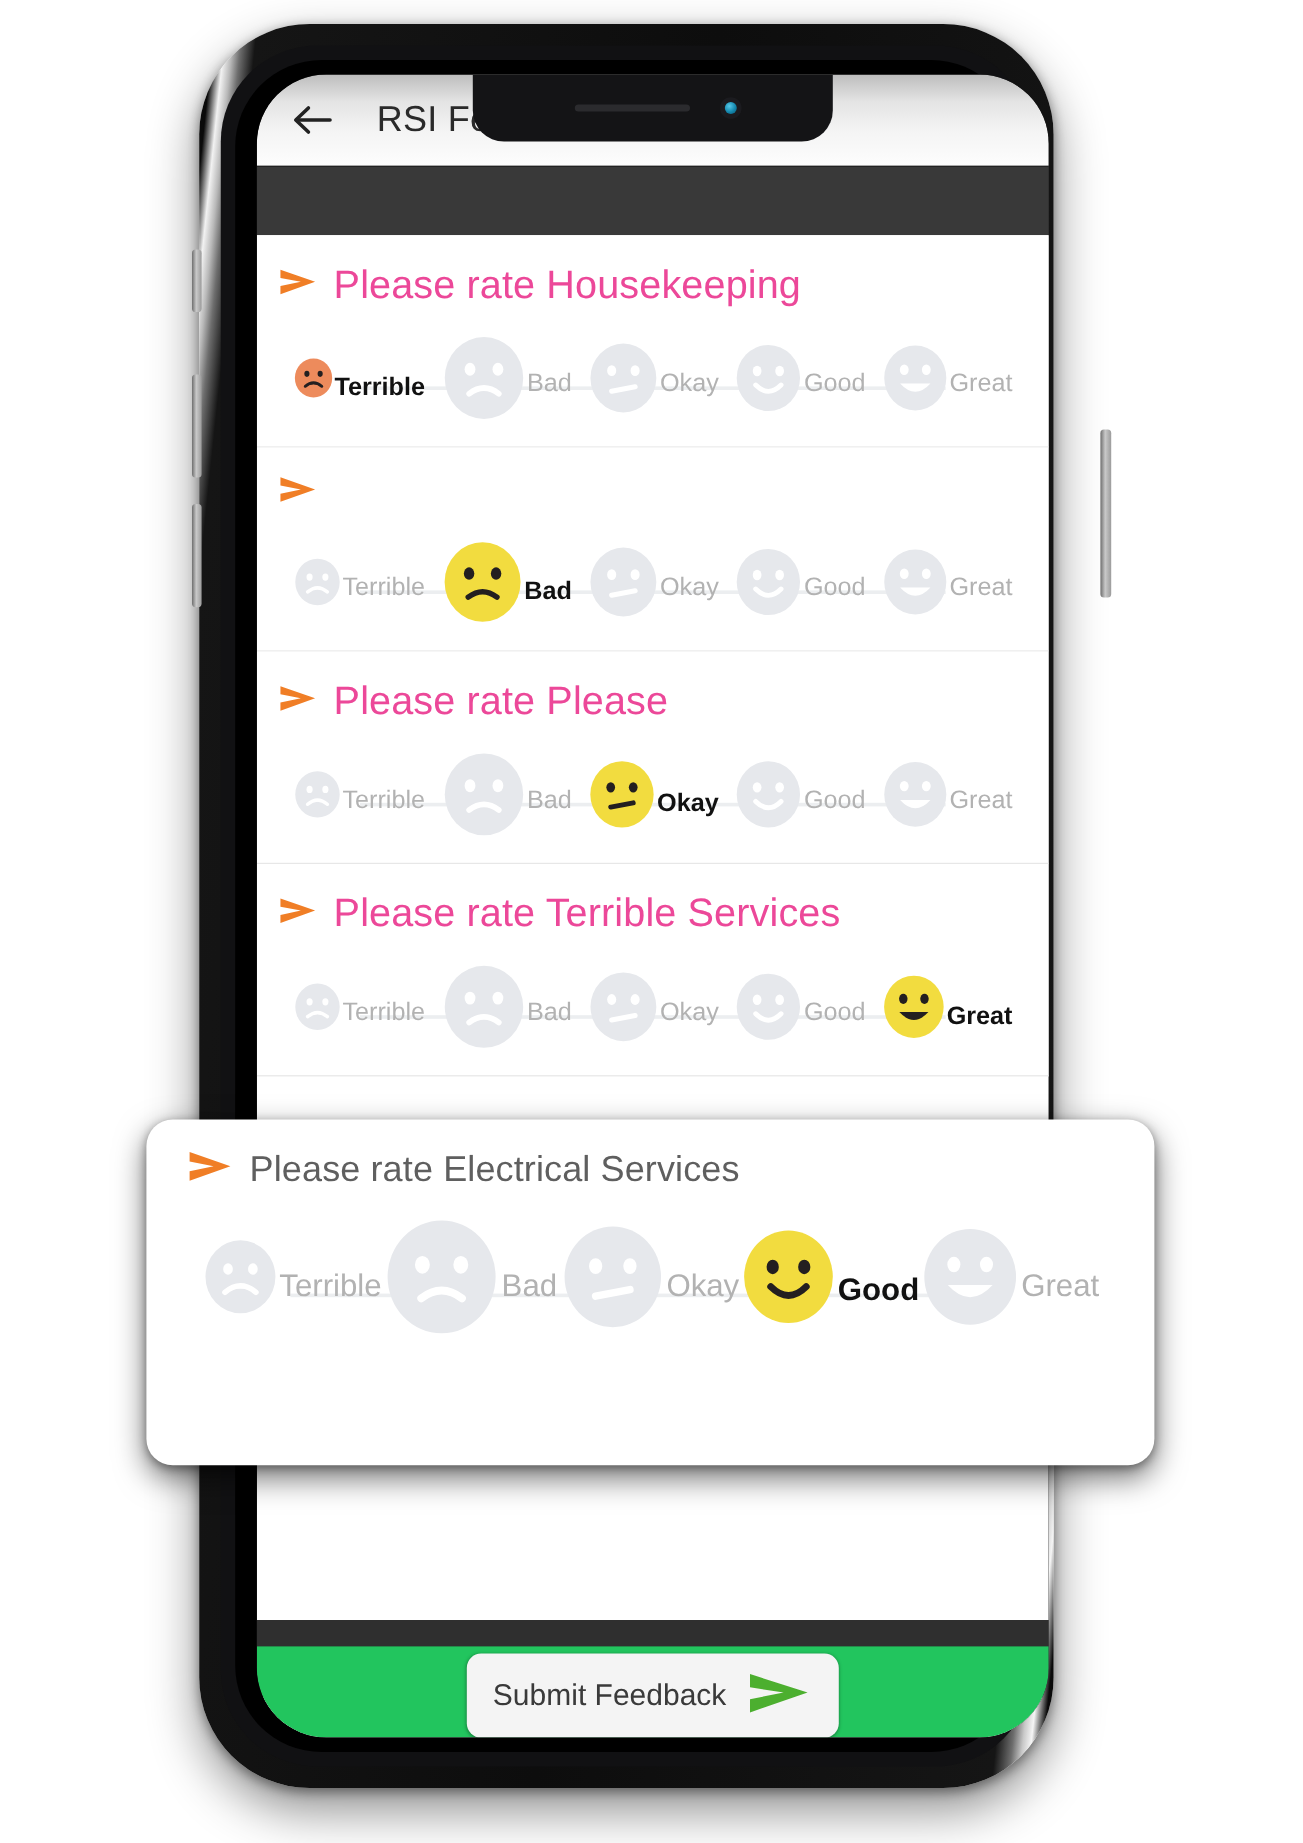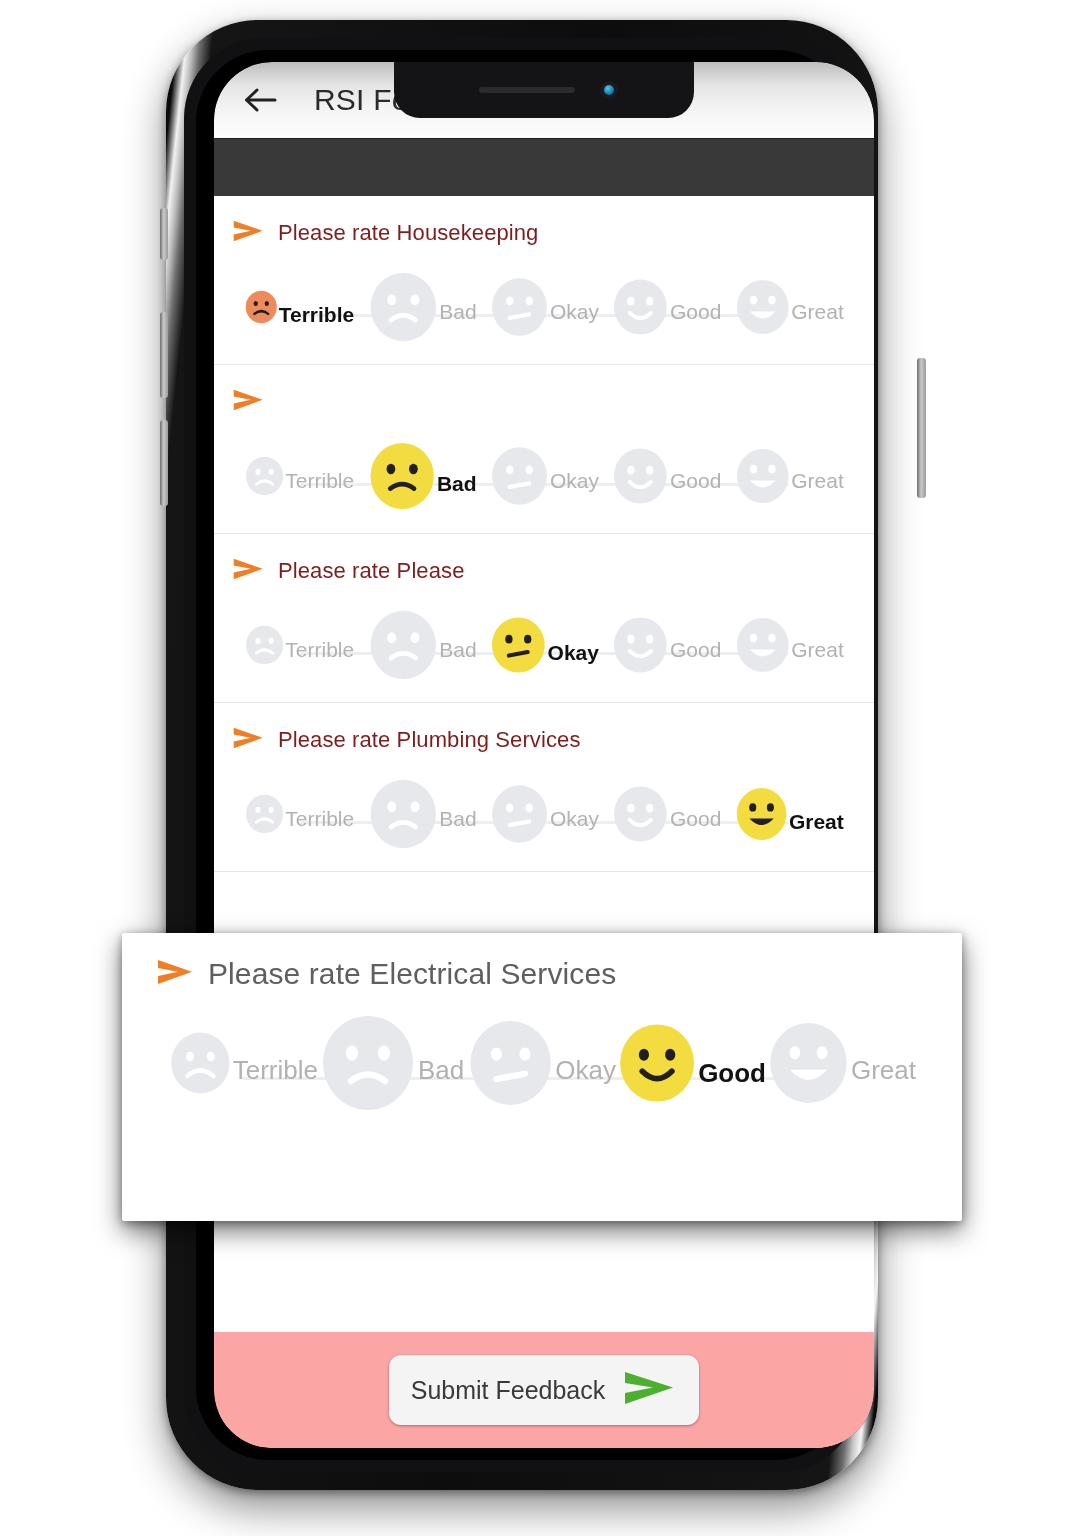--- a/index.html
+++ b/index.html
@@ -109,21 +109,21 @@
   .scrollarea { position: absolute; left:0; right:0; top: 134px; bottom: 98px; background: #fff; }
 
   .section {
     background: #fff;
     padding: 22px 0 14px 0;
     border-bottom: 1px solid #e7e7e7;
   }
 
   .sec-head { display: flex; align-items: center; padding-left: 18px; }
   .sec-head .label {
-    font-size: 22px; color: #7f1d1d; font-weight: 400;
+    font-size: 33px; color: #ec4899; font-weight: 400;
     margin-left: 12px; letter-spacing: .1px;
   }
 
   .faces {
     position: relative;
     display: flex; justify-content: space-around; align-items: flex-start;
     padding: 16px 24px 0 24px;
   }
   
   .faces .rail {
@@ -141,22 +141,22 @@
   .face { width: 86px; height: 86px; display: block; }
   .face.sel { width: 94px; height: 94px; margin: -4px 0; }
   .face-label {
     margin-top: 10px;
     font-size: 21px; color: #b2b2b2; font-weight: 400;
   }
   .face-item.selected .face-label { color: #111; font-weight: 700; margin-top: 16px; }
 
   
   .bottombar {
-    position: absolute; left:0; right:0; bottom: 0; height: 116px;
-    background: #fca5a5; display: flex; align-items: center; justify-content: center;
+    position: absolute; left:0; right:0; bottom: 0; height: 76px;
+    background: #22c55e; display: flex; align-items: flex-end; justify-content: center;
     z-index: 6;
   }
   .submit-btn {
     background: #f4f4f4; border-radius: 12px;
     height: 70px; padding: 0 22px;
     display: flex; align-items: center; gap: 18px;
     box-shadow: 0 1px 3px rgba(0,0,0,.35);
   }
   .submit-btn .txt { font-size: 25px; color: #3a3a3a; }
 
@@ -164,21 +164,21 @@
   .screen-foot {
     position: absolute; left:0; right:0; bottom:0; height: 34px; background:#f3f3f3; z-index: 3;
   }
 
   
   .popup {
     position: absolute;
     left: 122px; top: 933px;
     width: 840px; height: 288px;
     background: #fff;
-    border-radius: 2px;
+    border-radius: 22px;
     box-shadow: 0 10px 26px rgba(0,0,0,.55), 0 2px 8px rgba(0,0,0,.35);
     z-index: 60;
     padding: 24px 0 0 0;
   }
   .popup .sec-head { padding-left: 34px; }
   .popup .sec-head .label { font-size: 30px; color: #5f5f5f; }
   .popup .faces { padding: 22px 46px 0 46px; }
   .popup .faces .rail { left: 120px; right: 120px; top: 86px; }
   .popup .face-item { width: 150px; }
   .popup .face { width: 100px; height: 100px; }
@@ -399,21 +399,21 @@
                 </div>
               </div>
             </div>
             <div class="section">
     <div class="sec-head">
       <span>
         <svg width="34" height="26" viewBox="0 0 40 30">
           <path d="M2 3 L36 14.8 L2 27 L2 19 L22 14.8 L2 11 Z" fill="#F07E26"></path>
         </svg>
       </span>
-      <span class="label">Please rate Plumbing Services</span>
+      <span class="label">Please rate Terrible Services</span>
     </div>
     <div class="faces">
       <div class="rail"></div>
     <div class="face-item">
                   <svg class="face" viewBox="0 0 100 100">
       <ellipse cx="50" cy="50" rx="45" ry="47" fill="#E6E8EC"></ellipse>
       <ellipse cx="34" cy="40" rx="6.2" ry="7.4" fill="#ffffff"></ellipse>
               <ellipse cx="66" cy="40" rx="6.2" ry="7.4" fill="#ffffff"></ellipse>
                     <path d="M30 70 Q50 52 70 70 Q50 60 30 70 Z" fill="#ffffff"></path>
              <path d="M30 70 Q50 53 70 70" stroke="#ffffff" stroke-width="7" fill="none" stroke-linecap="round"></path>

